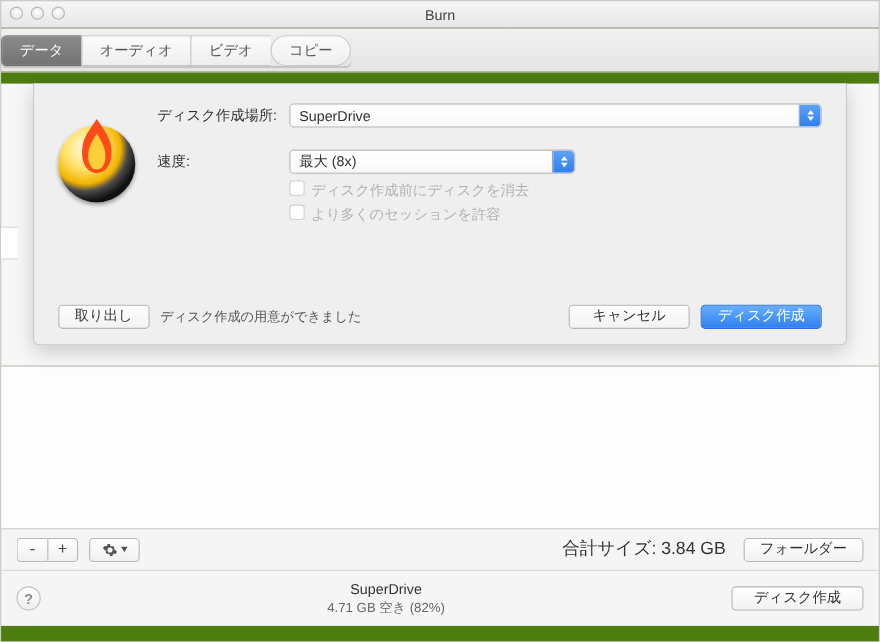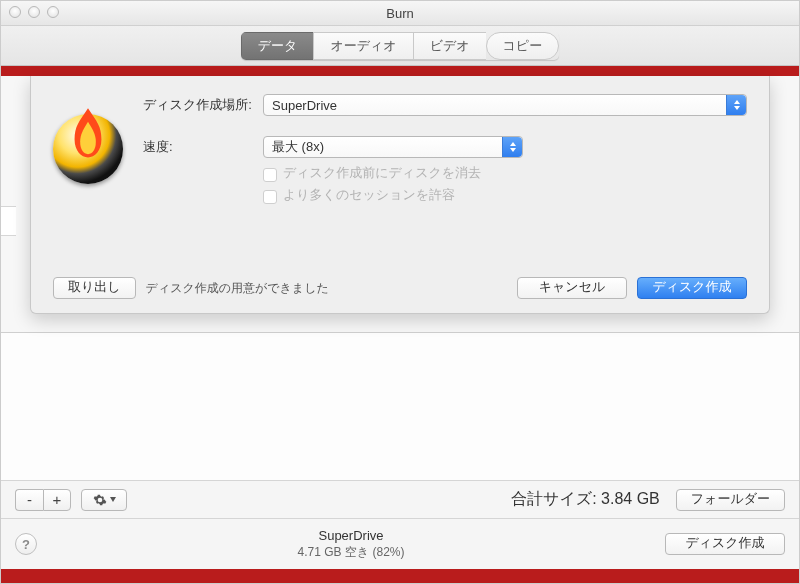--- a/index.html
+++ b/index.html
@@ -5,41 +5,41 @@
   * { box-sizing: border-box; margin: 0; padding: 0; }
   body {
     font-family: -apple-system, "Helvetica Neue", Arial, sans-serif;
     font-size: 13px;
     color: #333;
     background: #e8e8e8;
     width: 800px;
     height: 584px;
     overflow: hidden;
   }
-  .window { background: #b91c1c; width: 800px; height: 584px; border: 1px solid #ccc; }
+  .window { background: #4d7c0f; width: 800px; height: 584px; border: 1px solid #ccc; }
   .titlebar {
     height: 25px;
     background: linear-gradient(#f6f6f6,#e6e6e6);
     border-bottom: 1px solid #d0d0d0;
     display: flex;
     align-items: center;
     position: relative;
   }
   .traffic-lights { position: absolute; left: 8px; top: 5px; display: flex; gap: 7px; }
   .traffic-light {
     width: 12px; height: 12px; border-radius: 50%;
     background: radial-gradient(circle at 50% 40%, #fff, #e0e0e0);
     border: 1px solid #b8b8b8;
   }
   .title-text { width: 100%; text-align: center; font-size: 13px; color: #444; }
   .toolbar {
     height: 40px;
     background: linear-gradient(#f0f0f0,#e5e5e5);
     border-bottom: 1px solid #c5c5c5;
-    display: flex; justify-content: center; align-items: center;
+    display: flex; align-items: center;
   }
   .seg {
     display: flex;
     border-radius: 5px;
     overflow: hidden;
     box-shadow: 0 1px 1px rgba(0,0,0,0.15);
   }
   .seg-btn {
     padding: 4px 16px;
     font-size: 13px;
@@ -100,21 +100,21 @@
     border-left: 1px solid #3a7cd8;
     border-radius: 0 4px 4px 0;
     display:flex; flex-direction:column; align-items:center; justify-content:center;
   }
   .select .cap::before, .select .cap::after {
     content:""; width:0; height:0; border-left:3px solid transparent; border-right:3px solid transparent;
   }
   .select .cap::before { border-bottom:4px solid #fff; margin-bottom:1px; }
   .select .cap::after  { border-top:4px solid #fff; margin-top:1px; }
   .select.small { flex: 0 0 260px; }
-  .check-line { display:flex; align-items:flex-end; margin-left:120px; margin-top:-4px; color:#b3b3b3; font-size:13px;}
+  .check-line { display:flex; align-items:flex-start; margin-left:120px; margin-top:-4px; color:#b3b3b3; font-size:13px;}
   .check-line + .check-line { margin-top: 4px; }
   .cb { width:14px; height:14px; border:1px solid #cfcfcf; border-radius:3px; background:#fff; margin-right:6px; }
   .sheet-footer {
     position:absolute; left:22px; right:22px; bottom:14px;
     display:flex; align-items:center; gap:10px;
   }
   .btn {
     height: 22px; padding: 0 14px;
     background: linear-gradient(#ffffff,#f2f2f2);
     border: 1px solid #b8b8b8;

